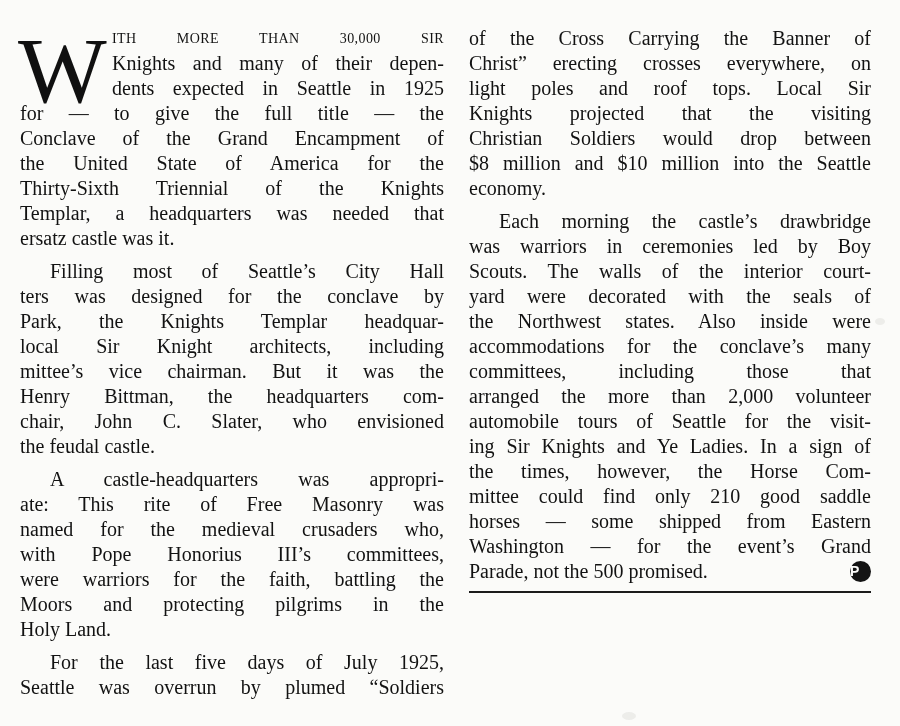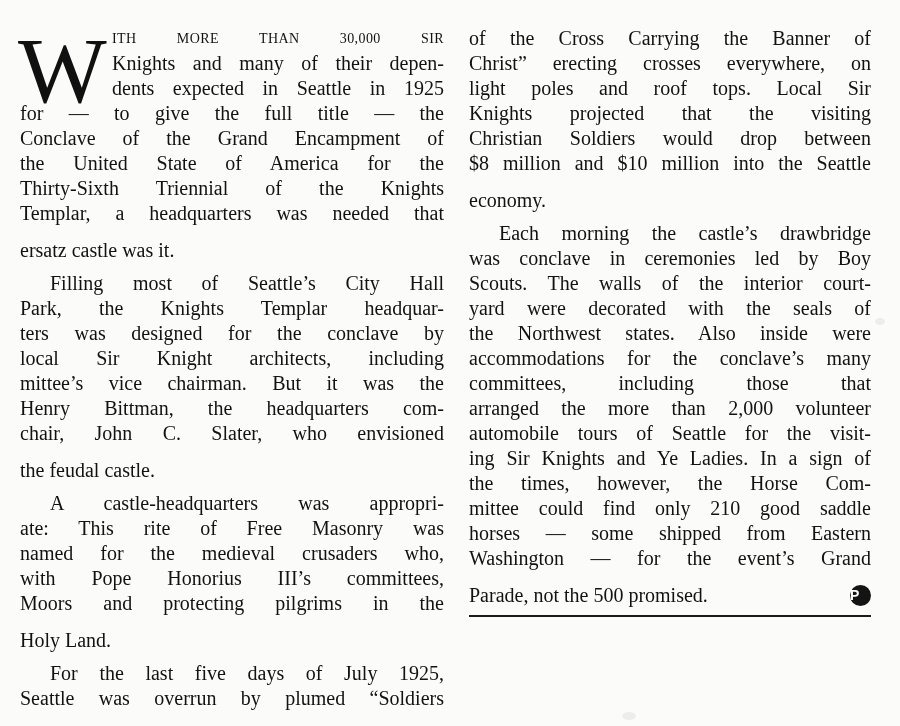--- a/index.html
+++ b/index.html
@@ -20,21 +20,21 @@
   }
   #col-left  { left:20px;  width:424px; }
   #col-right { left:469px; width:402px; }
   .line {
     height:25px;
     overflow:hidden;
     text-align:justify;
     text-align-last:justify;
     white-space:normal;
   }
-  .line.nojust { text-align:left; text-align-last:left;margin-top:12px; }
+  .line.nojust { text-align:left; text-align-last:left; }
   .line.indent { padding-left:30px;margin-top:8px; }
   .line.dc     { padding-left:92px; }
   .line.caps   { font-size:14px; letter-spacing:0.4px; }
   .dropcap {
     position:absolute;
     left:-2px; top:-3px;
     font-size:94px;
     line-height:94px;
     font-weight:normal;
     color:#101010;
@@ -73,48 +73,49 @@
   <div class="line dc caps">ITH MORE THAN 30,000 SIR</div>
       <div class="line dc">Knights and many of their depen-</div>
       <div class="line dc">dents expected in Seattle in 1925</div>
       <div class="line">for — to give the full title — the</div>
       <div class="line">Conclave of the Grand Encampment of</div>
       <div class="line">the United State of America for the</div>
       <div class="line">Thirty-Sixth Triennial of the Knights</div>
       <div class="line">Templar, a headquarters was needed that</div>
       <div class="line nojust">ersatz castle was it.</div>
       <div class="line indent">Filling most of Seattle’s City Hall</div>
+      <div class="line">ters was designed for the conclave by</div>
       <div class="line">Park, the Knights Templar headquar-</div>
-      <div class="line">ters was designed for the conclave by</div>
       <div class="line">local Sir Knight architects, including</div>
       <div class="line">mittee’s vice chairman. But it was the</div>
       <div class="line">Henry Bittman, the headquarters com-</div>
       <div class="line">chair, John C. Slater, who envisioned</div>
       <div class="line nojust">the feudal castle.</div>
       <div class="line indent">A castle-headquarters was appropri-</div>
       <div class="line">ate: This rite of Free Masonry was</div>
       <div class="line">named for the medieval crusaders who,</div>
       <div class="line">with Pope Honorius III’s committees,</div>
+      <div class="line">were warriors for the faith, battling the</div>
       <div class="line">Moors and protecting pilgrims in the</div>
       <div class="line nojust">Holy Land.</div>
       <div class="line indent">For the last five days of July 1925,</div>
       <div class="line">Seattle was overrun by plumed “Soldiers</div>
     </div>
 
   <div class="col" id="col-right">
 
   <div class="line">of the Cross Carrying the Banner of</div>
       <div class="line">Christ” erecting crosses everywhere, on</div>
       <div class="line">light poles and roof tops. Local Sir</div>
       <div class="line">Knights projected that the visiting</div>
       <div class="line">Christian Soldiers would drop between</div>
       <div class="line">$8 million and $10 million into the Seattle</div>
       <div class="line nojust">economy.</div>
       <div class="line indent">Each morning the castle’s drawbridge</div>
-      <div class="line">was conclave in ceremonies led by Boy</div>
+      <div class="line">was warriors in ceremonies led by Boy</div>
       <div class="line">Scouts. The walls of the interior court-</div>
       <div class="line">yard were decorated with the seals of</div>
       <div class="line">the Northwest states. Also inside were</div>
       <div class="line">accommodations for the conclave’s many</div>
       <div class="line">committees, including those that</div>
       <div class="line">arranged the more than 2,000 volunteer</div>
       <div class="line">automobile tours of Seattle for the visit-</div>
       <div class="line">ing Sir Knights and Ye Ladies. In a sign of</div>
       <div class="line">the times, however, the Horse Com-</div>
       <div class="line">mittee could find only 210 good saddle</div>

